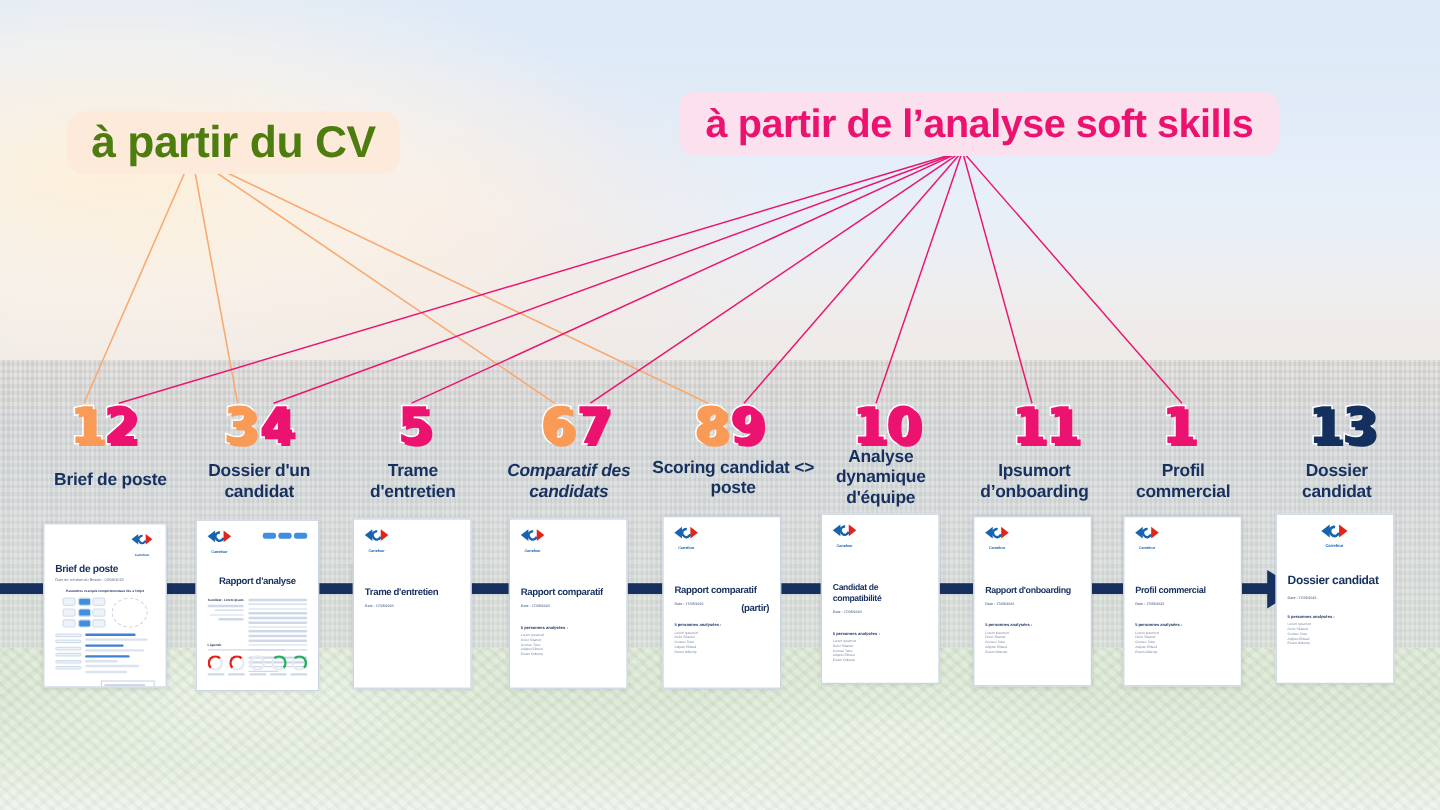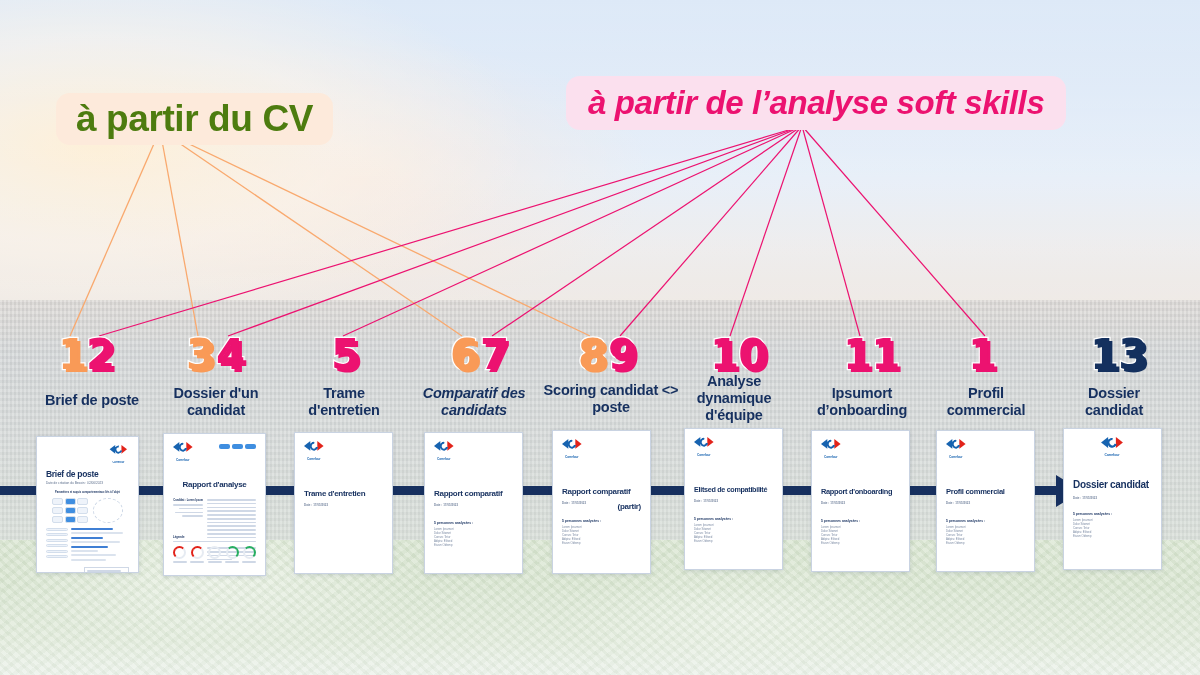--- a/index.html
+++ b/index.html
@@ -63,21 +63,21 @@
     letter-spacing: -0.4px;
     white-space: nowrap;
     display: flex; align-items: center;
   }
   #badge-cv {
     left: 56px; top: 78px; height: 52px; padding: 0 20px;
     background: #fdeadb; color: #4d7c0f; font-size: 37px; margin-top: 15px;
   }
   #badge-soft {
     left: 566px; top: 76px; height: 54px; padding: 0 22px;
-    background: #fbe0ee; color: #eb1籍; font-size: 33px; font-style: italic;
+    background: #fbe0ee; color: #eb1籍; font-size: 33px;
   }
   #badge-soft { color: #ec1270; }
 
   
   .num {
     position: absolute;
     font-size: 42px;
     font-weight: bold;
     font-family: "DejaVu Sans", sans-serif;
     line-height: 1;
@@ -412,21 +412,21 @@
 <div class="doc" style="left:684px; top:428px; width:99px; height:142px;">
   <div class="doc-inner">
     <div class="crf">
       <div class="crf-mark" style="transform:scale(.7);transform-origin:top left;">
         <div class="crf-l"></div>
         <div class="crf-r"></div>
         <div class="crf-c"></div>
       </div>
       <div class="crf-txt" style="transform:scale(.7);transform-origin:top left;">Carrefour</div>
     </div>
-    <div class="doc-title" style="font-size:7.2px;margin-top:26px;">Elitsed de compatibilité</div>
+    <div class="doc-title" style="font-size:7.2px;margin-top:26px;">Candidat de compatibilité</div>
     <div class="doc-meta-l" style="font-size:3px;font-weight:bold;margin-top:5px;">Date : 17/05/2023</div>
     <div class="doc-meta-h" style="font-size:3.4px;margin-top:14px;">5 personnes analysées :</div>
     <div style="margin-top:2px;">
       <div class="doc-meta-l" style="font-size:2.8px;">Lorem Ipsumort</div>
       <div class="doc-meta-l" style="font-size:2.8px;">Dolor Sitamet</div>
       <div class="doc-meta-l" style="font-size:2.8px;">Consec Tetur</div>
       <div class="doc-meta-l" style="font-size:2.8px;">Adipisc Elitsed</div>
       <div class="doc-meta-l" style="font-size:2.8px;">Eiusm Odtemp</div>
     </div>
   </div>

